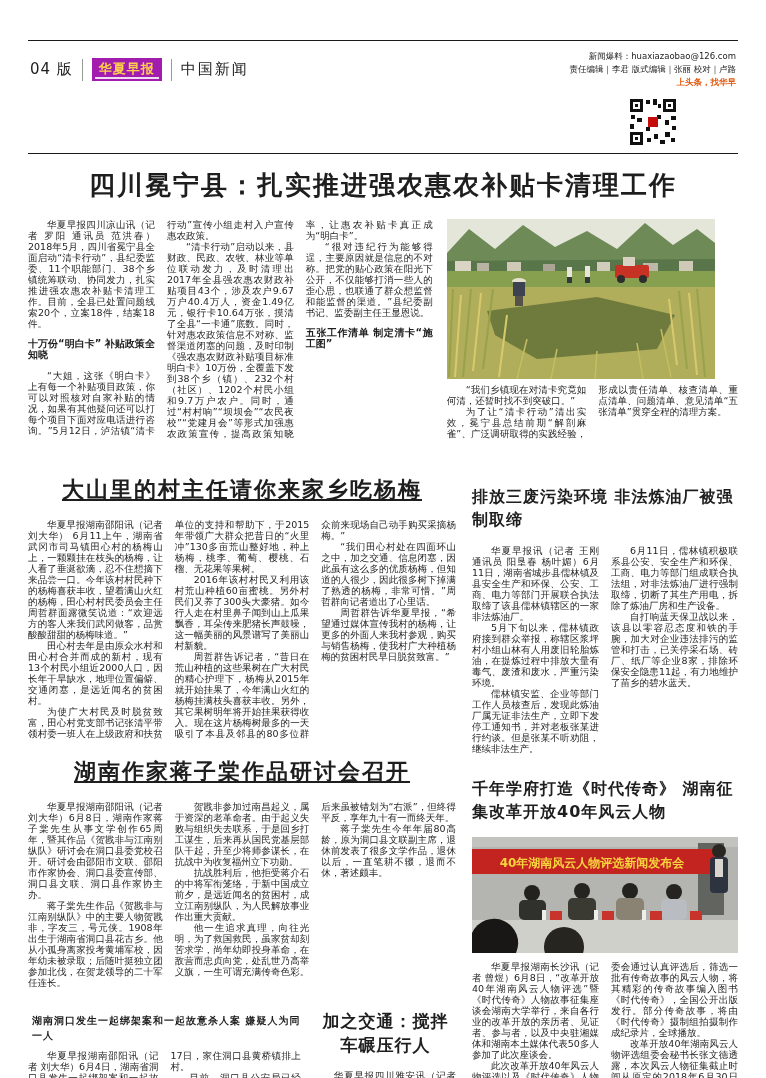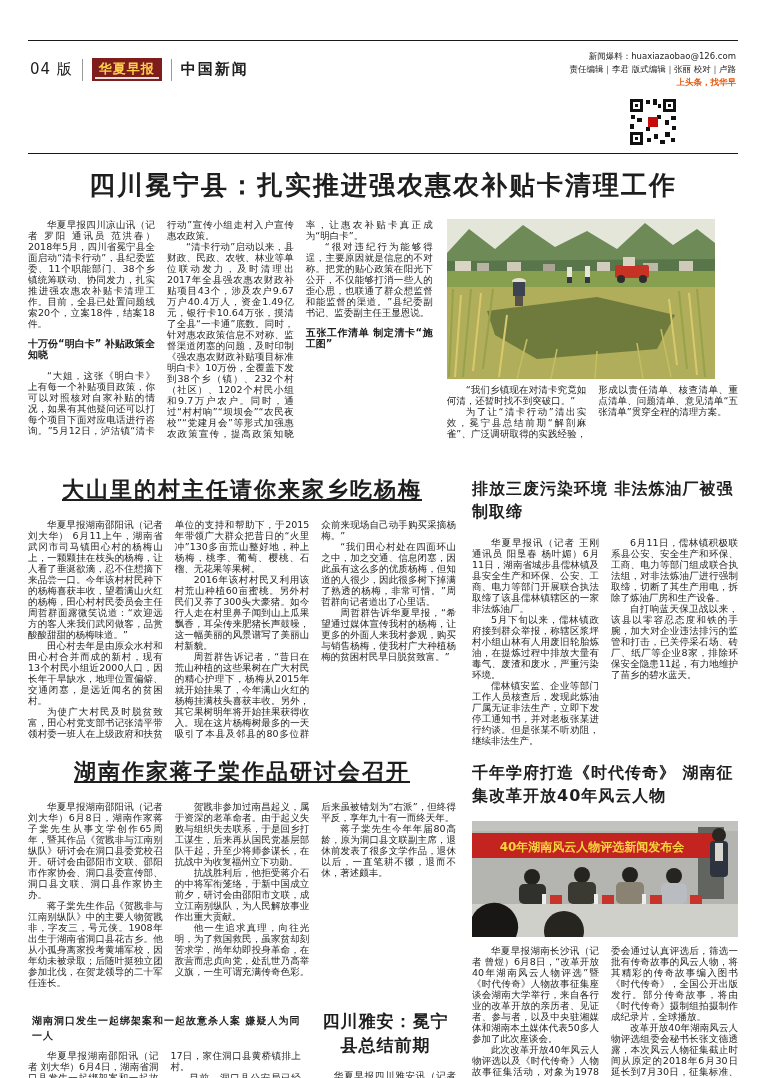--- a/index.html
+++ b/index.html
@@ -10,24 +10,24 @@
   }
   .page{padding:40px 28px 0 28px;}
   .rule{border-top:1.5px solid #1a1a1a;}
   .rule-thin{border-top:1px solid #1a1a1a;}
 
   
   .masthead{display:flex;align-items:flex-start;justify-content:space-between;padding:9px 2px 7px 2px;}
   .mast-left{display:flex;align-items:center;gap:9px;padding-top:8px;}
   .page-label{font-size:15px;letter-spacing:1px;}
   .vbar{width:1px;height:22px;background:#999;}
-  .logo{background:#7f1d1d;color:#ffd24a;font-weight:bold;font-size:13px;
+  .logo{background:#a21caf;color:#ffd24a;font-weight:bold;font-size:13px;
         padding:4px 7px 6px 7px;line-height:1;letter-spacing:1px;position:relative;}
   .logo::after{content:"";position:absolute;left:3px;right:3px;bottom:2px;height:2px;background:rgba(255,255,255,.85);}
-  .section-label{font-size:15px;font-weight:bold;letter-spacing:2px;}
+  .section-label{font-size:15px;font-weight:normal;letter-spacing:2px;}
   .mast-right{display:flex;align-items:center;gap:8px;flex-direction:column;}
   .mast-info{text-align:right;font-size:8.5px;line-height:1.55;color:#222;}
   .mast-info .slogan{color:#e2590e;font-weight:bold;}
   .qr{width:48px;height:48px;flex:none;}
 
   
   .flow{font-size:9.5px;line-height:1.16;text-align:justify;overflow:hidden;}
   .flow p{margin:0;text-indent:2em;}
   .flow p.subhead{font-weight:bold;text-indent:0;margin:9px 0 9px 0;font-size:10px;}
   .cols2{column-count:2;column-gap:12px;column-fill:auto;}
@@ -43,21 +43,21 @@
 
   
   .main-grid{display:flex;gap:16px;margin-top:8px;}
   .col-left{width:428px;}
   .col-right{width:266px;}
 
   .a2-headline,.a4-headline{font-size:22px;font-weight:bold;text-align:center;letter-spacing:2px;margin:10px 0 14px 0;text-decoration:underline;}
   .a2-flow{height:228px;}
   .a4-flow{height:198px;}
 
-  .a3-headline,.a5-headline{font-size:16px;font-weight:bold;line-height:1.45;letter-spacing:1px;margin:12px 0 14px 0;}
+  .a3-headline,.a5-headline{font-size:16px;font-weight:bold;line-height:1.45;letter-spacing:1px;margin:20px 0 14px 0;}
   .a3-flow{height:212px;}
   .a5-flow{height:236px;margin-top:8px;}
 
   .bottom-row{display:flex;gap:14px;margin-top:6px;}
   .a6{width:282px;}
   .a7{width:146px;}
   .a6-headline{font-size:10px;font-weight:bold;line-height:1.5;letter-spacing:1px;margin:8px 0 7px 4px;}
   .a7-headline{font-size:17px;font-weight:bold;line-height:1.45;letter-spacing:1px;margin:4px 0 12px 0;text-align:center;}
   .a6-flow{height:118px;}
   .a7-flow{height:150px;}
@@ -217,37 +217,37 @@
           <p>周哲群告诉华夏早报，“希望通过媒体宣传我村的杨梅，让更多的外面人来我村参观，购买与销售杨梅，使我村广大种植杨梅的贫困村民早日脱贫致富。”</p>
         </div>
       </section>
 
       <section>
         <h2 class="a4-headline">湖南作家蒋子棠作品研讨会召开</h2>
         <div class="a4-flow flow cols3">
           <p>华夏早报湖南邵阳讯（记者 刘大华）6月8日，湖南作家蒋子棠先生从事文学创作65周年，暨其作品《贺戡非与江南别纵队》研讨会在洞口县委党校召开。研讨会由邵阳市文联、邵阳市作家协会、洞口县委宣传部、洞口县文联、洞口县作家协主办。</p>
           <p>蒋子棠先生作品《贺戡非与江南别纵队》中的主要人物贺戡非，字友三，号元侠。1908年出生于湖南省洞口县花古乡。他从小孤身离家投考黄埔军校，因年幼未被录取；后随叶挺独立团参加北伐，在贺龙领导的二十军任连长。</p>
           <p>贺戡非参加过南昌起义，属于资深的老革命者。由于起义失败与组织失去联系，于是回乡打工谋生，后来再从国民党基层部队干起，升至少将师参谋长，在抗战中为收复福州立下功勋。</p>
-          <p>抗战胜利后，他拒受蒋介石的中将军衔笼络，于新中国成立前夕，研讨会由邵阳市文联，成立江南别纵队，为人民解放事业作出重大贡献。</p>
+          <p>抗战胜利后，他拒受蒋介石的中将军衔笼络，于新中国成立前夕，是远近闻名的贫困村，成立江南别纵队，为人民解放事业作出重大贡献。</p>
           <p>他一生追求真理，向往光明，为了救国救民，虽家贫却刻苦求学，尚年幼即投身革命，在敌营而忠贞向党，处乱世乃高举义旗，一生可谓充满传奇色彩。后来虽被错划为“右派”，但终得平反，享年九十有一而终天年。</p>
           <p>蒋子棠先生今年年届80高龄，原为洞口县文联副主席，退休前发表了很多文学作品，退休以后，一直笔耕不辍，退而不休，著述颇丰。</p>
         </div>
       </section>
 
       <div class="bottom-row">
         <section class="a6">
           <h3 class="a6-headline">湖南洞口发生一起绑架案和一起故意杀人案 嫌疑人为同一人</h3>
           <div class="a6-flow flow cols2">
             <p>华夏早报湖南邵阳讯（记者 刘大华）6月4日，湖南省洞口县发生一起绑架案和一起故意杀人案，两起案件为同一人所犯，犯罪嫌疑人已潜逃。</p>
             <p>两起案件发生在洞口县黄桥镇，案件发生后，当地公安机关经过侦查发现蒲文华有重大作案嫌疑，犯罪嫌疑人蒲文华为男性，出生于1969年3月17日，家住洞口县黄桥镇排上村。</p>
             <p>目前，洞口县公安局已经发布悬赏通告。</p>
           </div>
         </section>
         <section class="a7">
-          <h3 class="a7-headline">四川雅安：冕宁县总结前期</h3>
+          <h3 class="a7-headline">加之交通：搅拌车碾压行人</h3>
           <div class="a7-flow flow">
             <p>华夏早报四川雅安讯（记者 罗阳）6月7日下午4点左右，四川省雅安市发生一起搅拌车碾压行人的交通事故。</p>
             <p>事发地位于雨城区西门长途汽车站附近，人流量大，警方赶到后随即保护事故现场、维持周围现场秩序，事故原因当地警方正在进一步调查中。</p>
           </div>
         </section>
       </div>
 
     </div>
 
     <div class="col-right">

